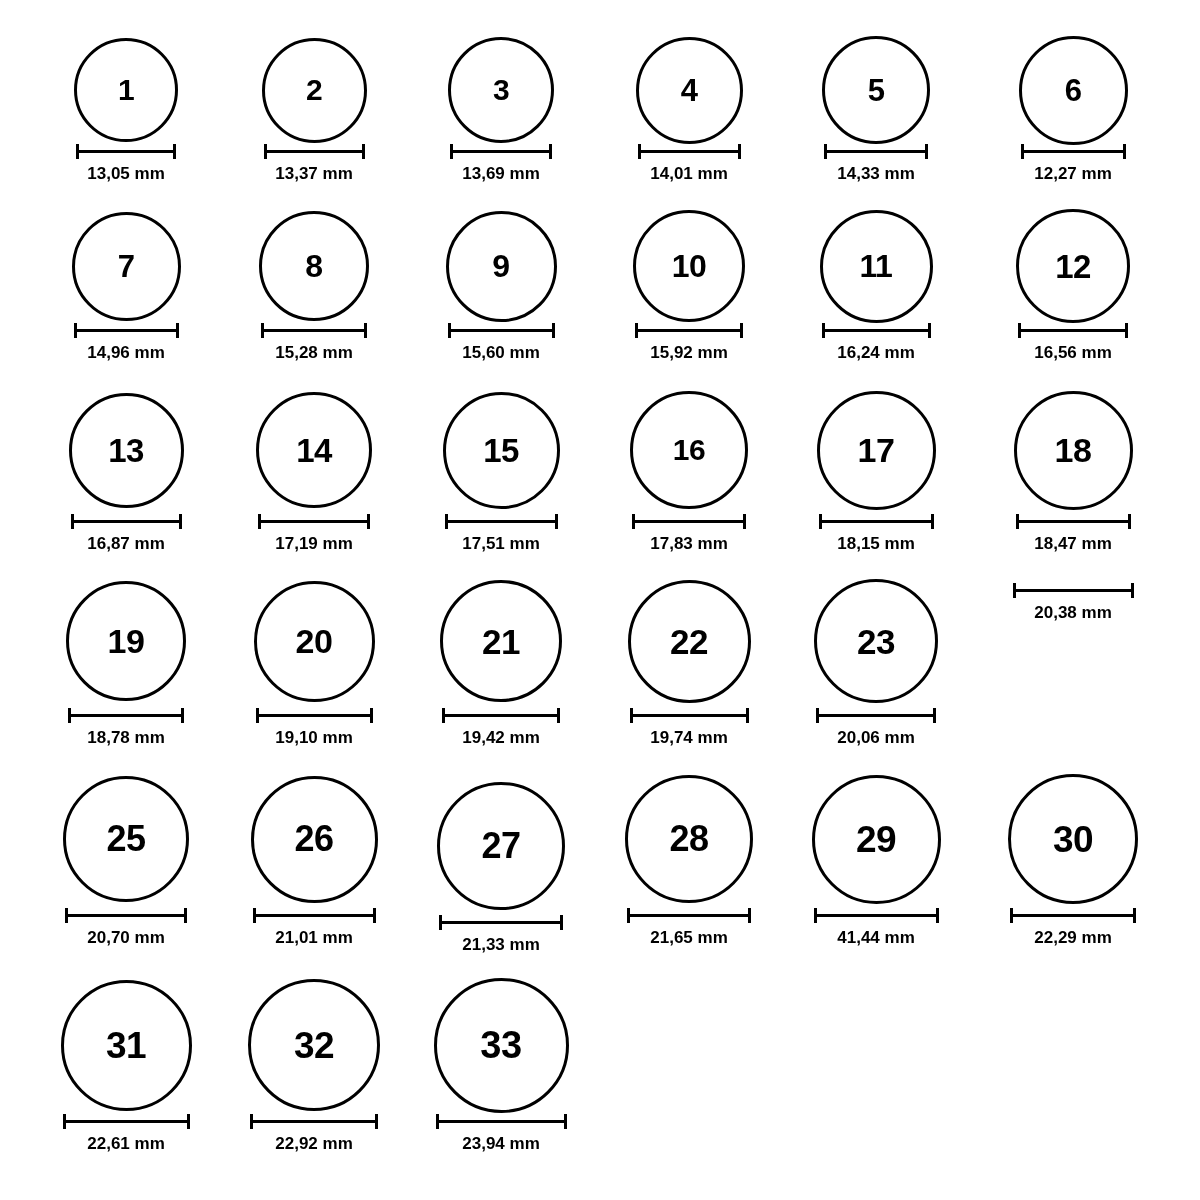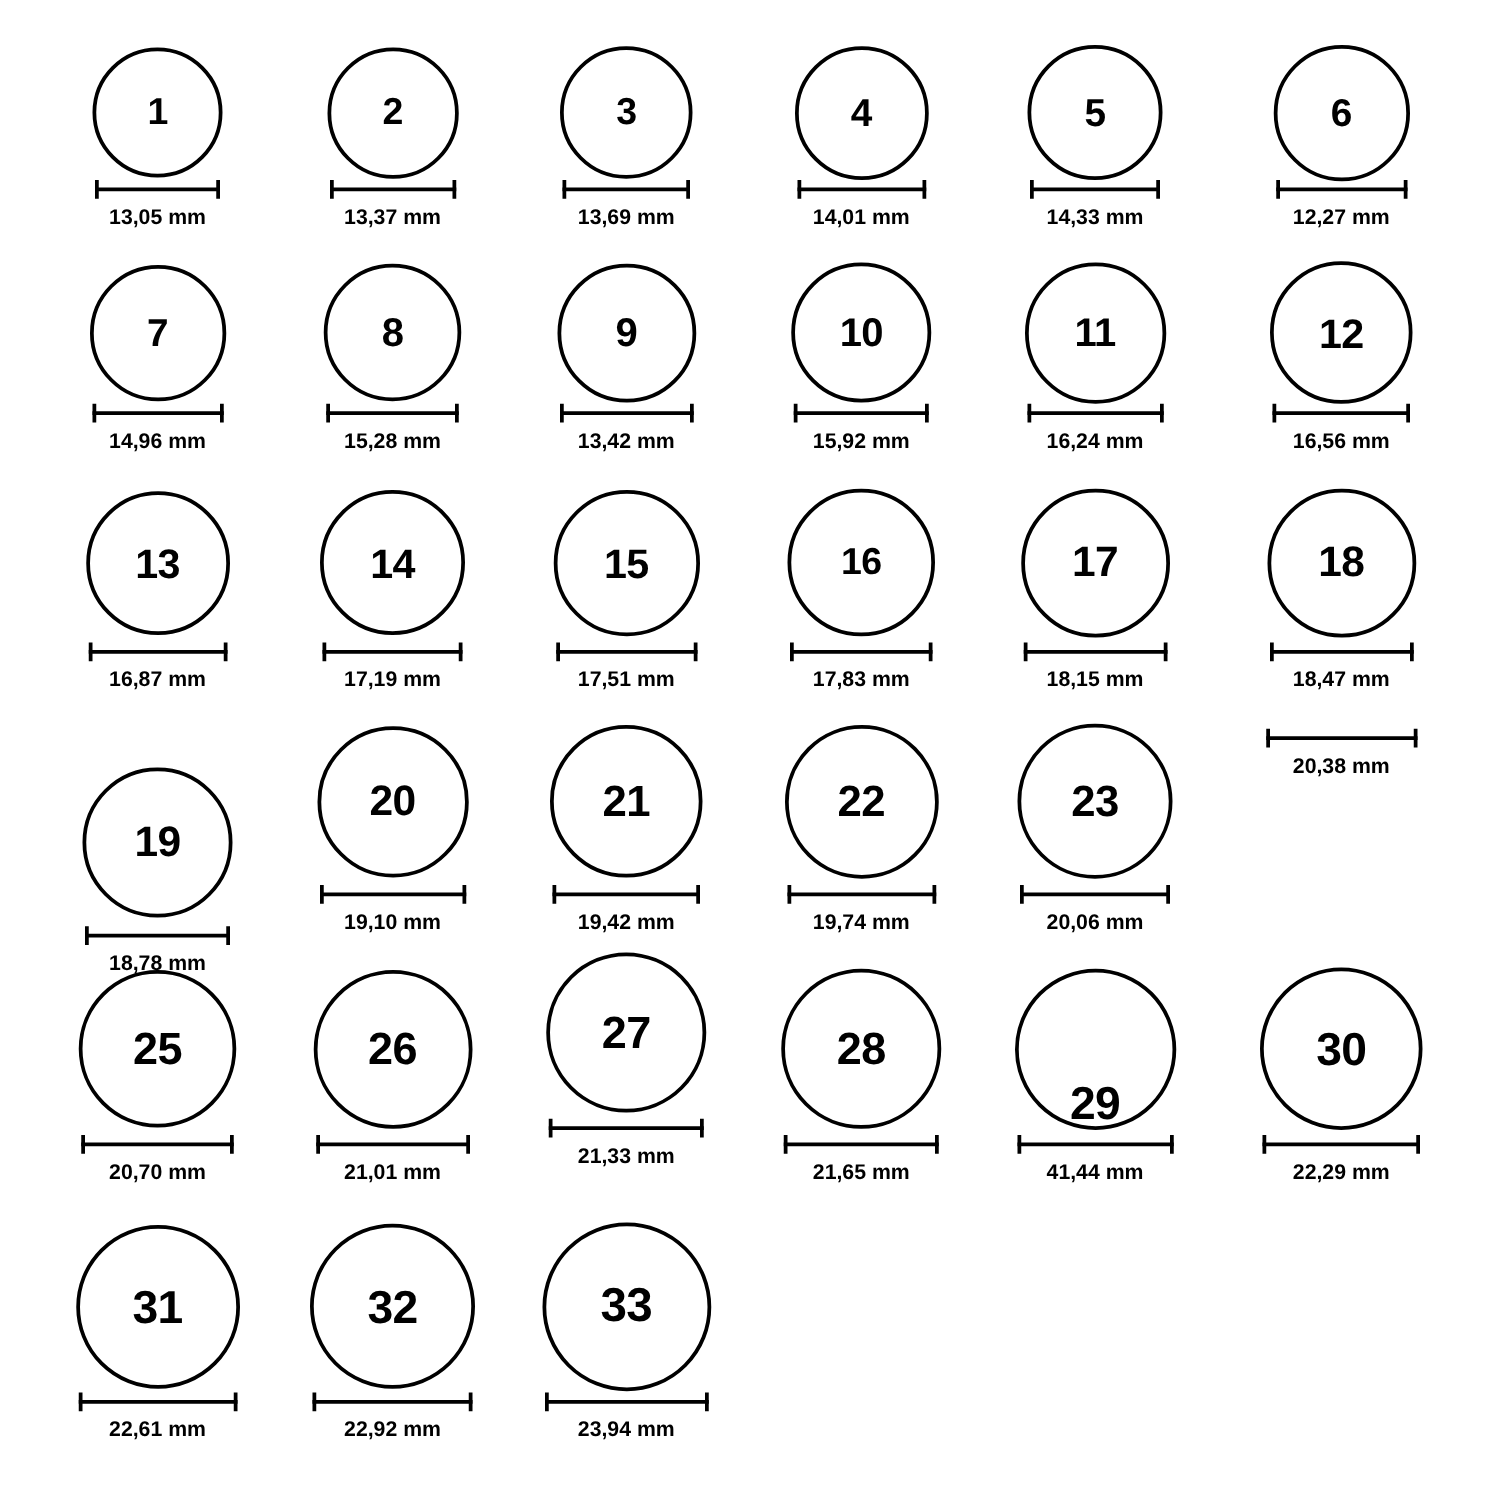--- a/index.html
+++ b/index.html
@@ -174,21 +174,21 @@
     </div>
     <div class="ring-cell" style="left: 411px; top: 210.5px; width: 180px;">
       <div class="ring-circle" style="width: 111px; height: 111px;">
         <span class="ring-number" style="font-size: 32px;">9</span>
       </div>
       <div class="measure" style="width: 107px; margin-top: 1.5px;">
         <span class="bar"></span>
         <span class="cap left"></span>
         <span class="cap right"></span>
       </div>
-      <div class="ring-label">13,42 mm</div>
+      <div class="ring-label">15,60 mm</div>
     </div>
     <div class="ring-cell" style="left: 599px; top: 210px; width: 180px;">
       <div class="ring-circle" style="width: 112px; height: 112px;">
         <span class="ring-number" style="font-size: 32px;">10</span>
       </div>
       <div class="measure" style="width: 108px; margin-top: 1px;">
         <span class="bar"></span>
         <span class="cap left"></span>
         <span class="cap right"></span>
       </div>
@@ -275,21 +275,21 @@
       <div class="ring-circle" style="width: 119px; height: 119px;">
         <span class="ring-number" style="font-size: 34px;">18</span>
       </div>
       <div class="measure" style="width: 115px; margin-top: 4.5px;">
         <span class="bar"></span>
         <span class="cap left"></span>
         <span class="cap right"></span>
       </div>
       <div class="ring-label">18,47 mm</div>
     </div>
-    <div class="ring-cell" style="left: 36px; top: 614px; width: 180px;">
+    <div class="ring-cell" style="left: 36px; top: 581px; width: 180px;">
       <div class="ring-circle" style="width: 120px; height: 120px;">
         <span class="ring-number" style="font-size: 34px;">19</span>
       </div>
       <div class="measure" style="width: 116px; margin-top: 7px;">
         <span class="bar"></span>
         <span class="cap left"></span>
         <span class="cap right"></span>
       </div>
       <div class="ring-label">18,78 mm</div>
     </div>
@@ -360,21 +360,21 @@
       <div class="ring-circle" style="width: 127px; height: 127px;">
         <span class="ring-number" style="font-size: 36px;">26</span>
       </div>
       <div class="measure" style="width: 123px; margin-top: 5.5px;">
         <span class="bar"></span>
         <span class="cap left"></span>
         <span class="cap right"></span>
       </div>
       <div class="ring-label">21,01 mm</div>
     </div>
-    <div class="ring-cell" style="left: 411px; top: 762px; width: 180px;">
+    <div class="ring-cell" style="left: 411px; top: 782px; width: 180px;">
       <div class="ring-circle" style="width: 128px; height: 128px;">
         <span class="ring-number" style="font-size: 36px;">27</span>
       </div>
       <div class="measure" style="width: 124px; margin-top: 5px;">
         <span class="bar"></span>
         <span class="cap left"></span>
         <span class="cap right"></span>
       </div>
       <div class="ring-label">21,33 mm</div>
     </div>
@@ -383,21 +383,21 @@
         <span class="ring-number" style="font-size: 36px;">28</span>
       </div>
       <div class="measure" style="width: 124px; margin-top: 5px;">
         <span class="bar"></span>
         <span class="cap left"></span>
         <span class="cap right"></span>
       </div>
       <div class="ring-label">21,65 mm</div>
     </div>
     <div class="ring-cell" style="left: 786px; top: 774.5px; width: 180px;">
-      <div class="ring-circle" style="width: 129px; height: 129px; align-items: flex-end;">
+      <div class="ring-circle" style="width: 129px; height: 129px;">
         <span class="ring-number" style="font-size: 37px;">29</span>
       </div>
       <div class="measure" style="width: 125px; margin-top: 4.5px;">
         <span class="bar"></span>
         <span class="cap left"></span>
         <span class="cap right"></span>
       </div>
       <div class="ring-label">41,44 mm</div>
     </div>
     <div class="ring-cell" style="left: 983px; top: 774px; width: 180px;">

